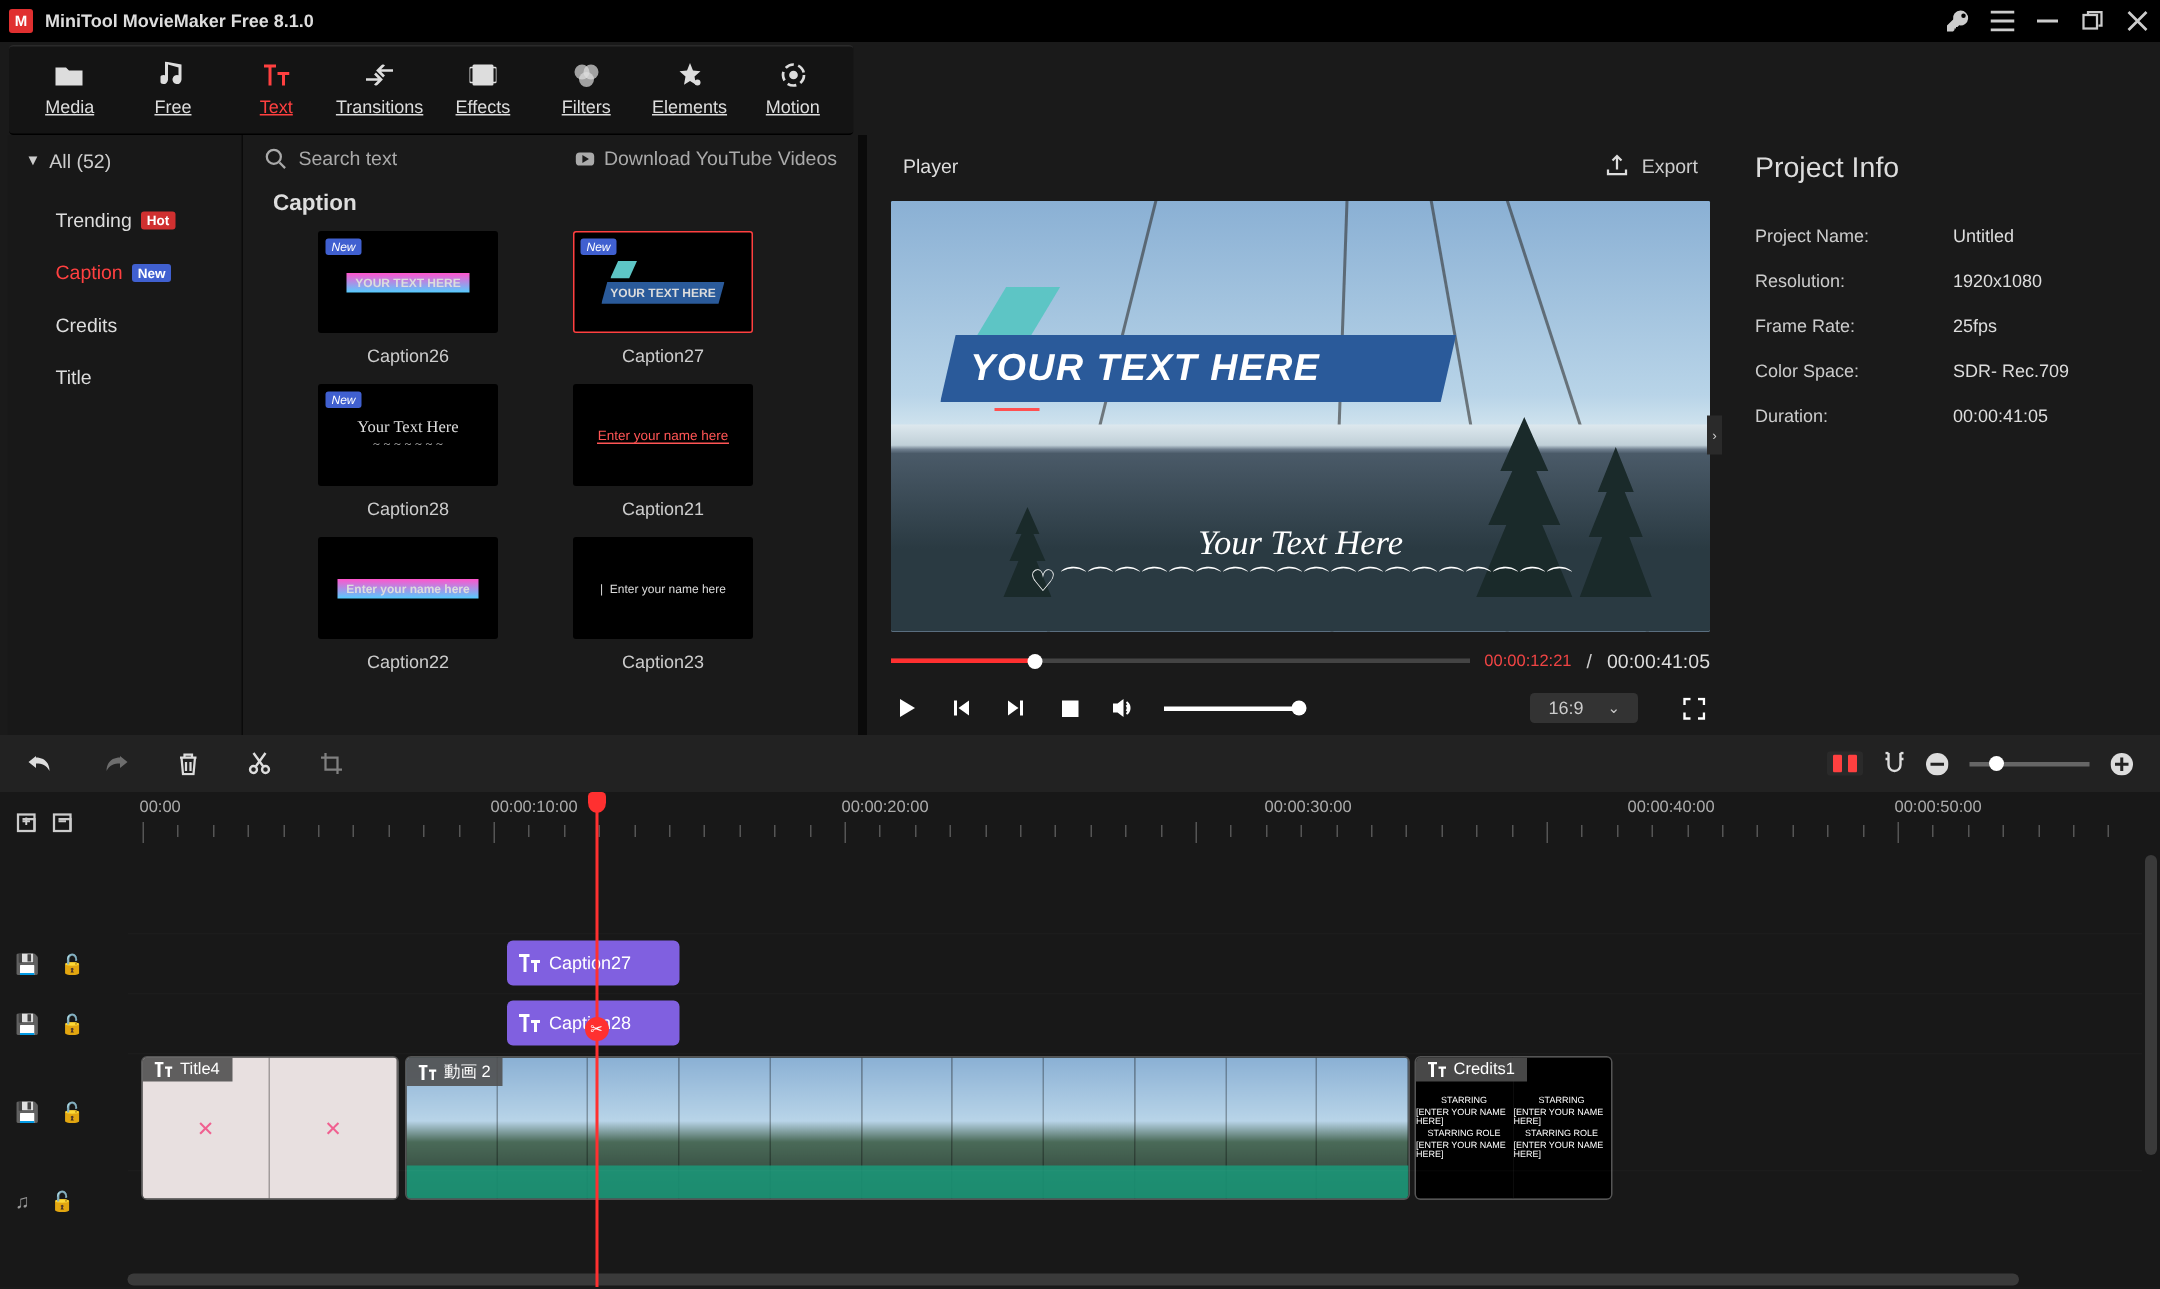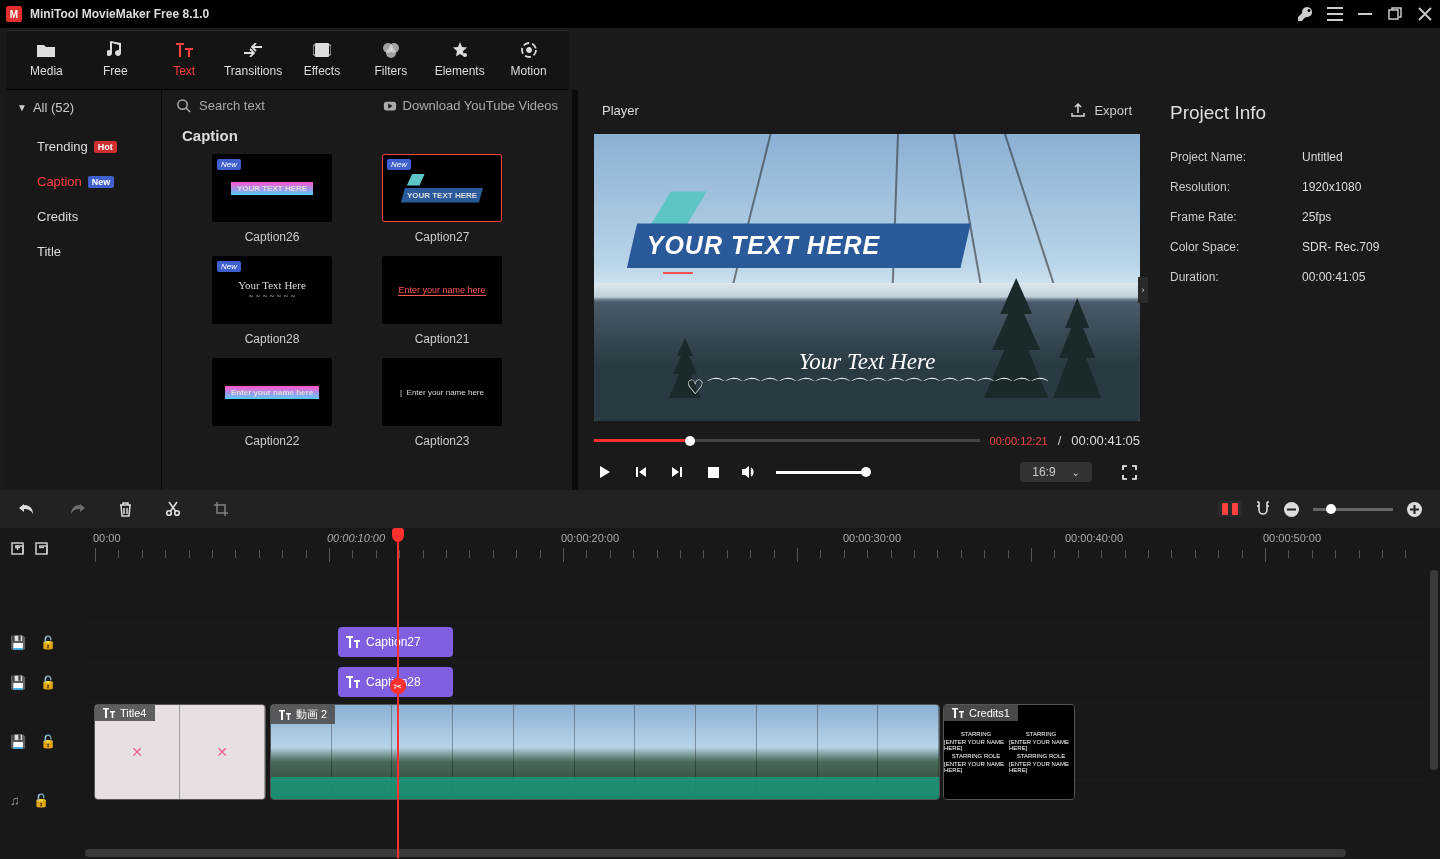--- a/index.html
+++ b/index.html
@@ -8,21 +8,21 @@
 
 .titlebar { height: 28px; background: #000; display: flex; align-items: center; padding: 0 6px; }
 .app-logo { width: 16px; height: 16px; background: #e03030; border-radius: 2px; display: flex; align-items: center; justify-content: center; font-size: 10px; font-weight: bold; color: #fff; margin-right: 8px; }
 .app-title { color: #ddd; font-size: 12px; font-weight: bold; }
 .titlebar-right { margin-left: auto; display: flex; align-items: center; gap: 12px; }
 .titlebar-right .ti { width: 18px; height: 18px; display: flex; align-items: center; justify-content: center; cursor: pointer; color: #ccc; }
 .key-icon { color: #e0a000; }
 
 
 .toolbar { background: #141414; border-bottom: 1px solid #000; display: flex; padding: 6px 8px; gap: 4px; height: 60px; width: 563px; border-top: 1px solid #2a2a2a; border-radius: 3px; margin: 2px 0 0 6px;}
-.tool-item { width: 66px; display: flex; flex-direction: column; align-items: center; justify-content: center; gap: 6px; cursor: pointer; color: #ddd; font-size: 12px; }
+.tool-item { width: 66px; display: flex; flex-direction: column; align-items: center; justify-content: center; gap: 6px; cursor: pointer; color: #ddd; font-size: 12px; text-decoration: underline; }
 .tool-item.active { color: #ff4040; }
 .tool-item .ti-icon { width: 20px; height: 16px; display: flex; align-items: center; justify-content: center; }
 
 
 .main { display: flex; height: 400px; }
 .sidebar { width: 157px; background: #181818; border-right: 1px solid #0a0a0a; margin-left: 5px;}
 .sidebar-title { padding: 10px 12px; display: flex; align-items: center; gap: 6px; cursor: pointer; font-size: 13px;}
 .sidebar-title .chev { font-size: 10px; }
 .sidebar ul { list-style: none; padding: 4px 0 0 32px; }
 .sidebar li { padding: 10px 0; font-size: 13px; cursor: pointer; display: flex; align-items: center; gap: 6px; color: #ddd; }
@@ -529,24 +529,24 @@
         <span>🔓</span>
       </div>
     <div class="tl-left-row">
         <span>♫</span>
         <span>🔓</span>
       </div>
   </div>
   <div class="tl-body" id="tl-body">
     <div class="ruler" id="ruler">
         <div class="ruler-label" style="left: 10px;">00:00</div>
-        <div class="ruler-label" style="left: 244px; font-style: italic;">00:00:10:00</div>
+        <div class="ruler-label" style="left: 244px;">00:00:10:00</div>
         <div class="ruler-label" style="left: 478px;">00:00:20:00</div>
         <div class="ruler-label" style="left: 748px; padding-left: 12px;">00:00:30:00</div>
-        <div class="ruler-label" style="left: 946px; padding-left: 36px;">00:00:40:00</div>
+        <div class="ruler-label" style="left: 966px; padding-left: 36px;">00:00:40:00</div>
         <div class="ruler-label" style="left: 1180px;">00:00:50:00</div>
         <div class="tick major" style="left: 10px;"></div>
         <div class="tick" style="left: 33.4px;"></div>
         <div class="tick" style="left: 56.8px;"></div>
         <div class="tick" style="left: 80.2px;"></div>
         <div class="tick" style="left: 103.6px;"></div>
         <div class="tick" style="left: 127px;"></div>
         <div class="tick" style="left: 150.4px;"></div>
         <div class="tick" style="left: 173.8px;"></div>
         <div class="tick" style="left: 197.2px;"></div>

